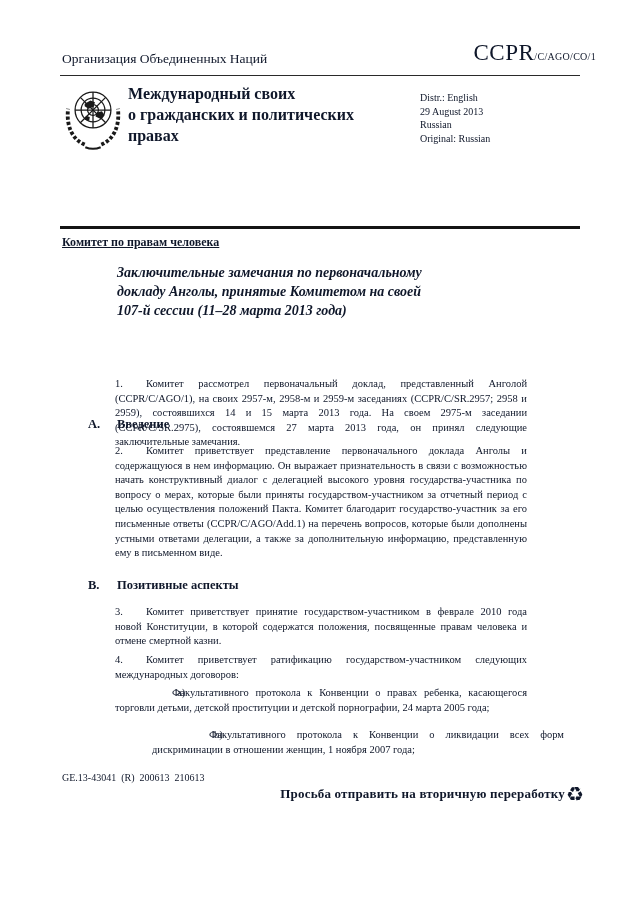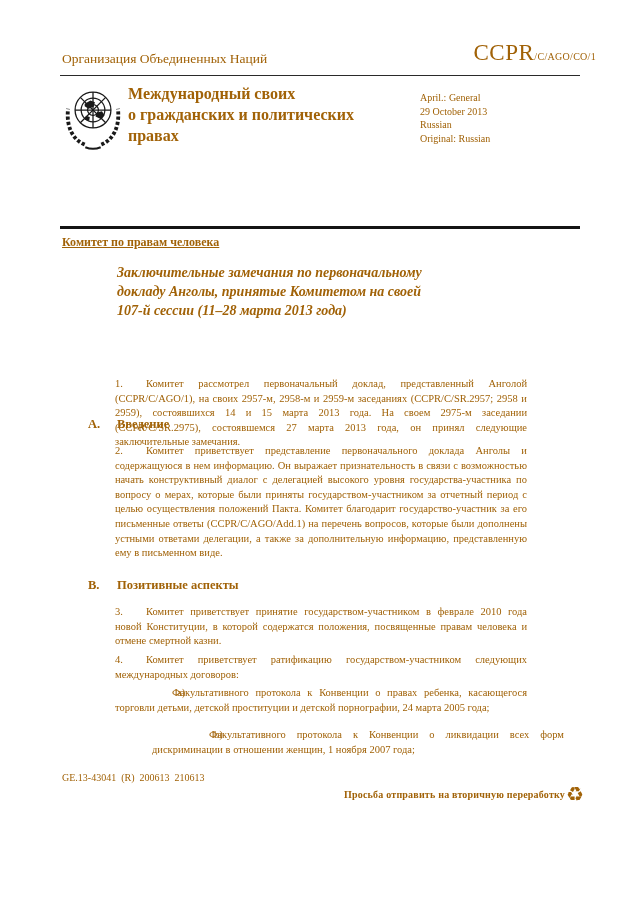--- a/index.html
+++ b/index.html
@@ -1,18 +1,18 @@
 <!DOCTYPE html>
 <html><head>
 <meta charset="utf-8">
 <style>
   html,body { margin:0; padding:0; background:#e8e8e8; }
   .page {
     position:relative; width:640px; height:905px; margin:0 auto;
-    background:#ffffff; color:#a16207;
+    background:#ffffff; color:#0f172a;
     font-family:"Liberation Serif", serif;
     overflow:hidden;
   }
   
   .org-line { position:absolute; top:51px; left:62px; font-size:13.5px; }
   .doc-symbol { position:absolute; top:40px; right:44px; display:flex; align-items:baseline; }
   .sym-main { font-size:23px; letter-spacing:0.5px; }
   .sym-suffix { font-size:10px; letter-spacing:0.3px; }
   .rule-thin { position:absolute; top:75px; left:60px; width:520px; height:1px; background:#2a2a2a; }
 
@@ -49,21 +49,21 @@
   .p2 { top:444px; }
   .secB { top:578px; }
   .p3 { top:605px; }
   .p4 { top:653px; }
   .subA { top:686px; }
   .subB { top:728px;margin-left:37px; }
 
   
   .footer-id { position:absolute; top:772px; left:62px; font-size:10px; white-space:pre; }
   .footer-recycle { position:absolute; top:784px; right:56px; display:flex; align-items:center; }
-  .recycle-note { font-size:10px; font-weight:bold; letter-spacing:0.2px; }
+  .recycle-note { font-size:13px; font-weight:bold; letter-spacing:0.2px; }
   .recycle-icon { font-size:20px; line-height:1; margin-left:1px; font-family:"DejaVu Sans", sans-serif; }
 </style>
 </head>
 <body>
 
 <div class="page">
 
   <div class="org-line">Организация Объединенных Наций</div>
   <div class="doc-symbol">
     <span class="sym-main">CCPR</span>
@@ -87,22 +87,22 @@
         <path d="M37,92 C18,84 8,64 11,36" stroke-width="6" stroke-dasharray="5 3.2"></path>
         <path d="M63,92 C82,84 92,64 89,36" stroke-width="6" stroke-dasharray="5 3.2"></path>
         <path d="M38,96 Q50,101 62,96" stroke-width="3.4"></path>
       </g>
     </svg>
   </div>
   <div class="covenant">Международный своих
 о гражданских и политических
 правах</div>
   <div class="distr">
-    <div>April.: General</div>
-    <div>29 October 2013</div>
+    <div>Distr.: English</div>
+    <div>29 August 2013</div>
     <div>Russian</div>
     <div>Original: Russian</div>
   </div>
 
   <div class="rule-thick"></div>
   <div class="committee">Комитет по правам человека</div>
 
   <div class="doc-title">Заключительные замечания по первоначальному
 докладу Анголы, принятые Комитетом на своей
 107-й сессии (11–28 марта 2013 года)</div>

